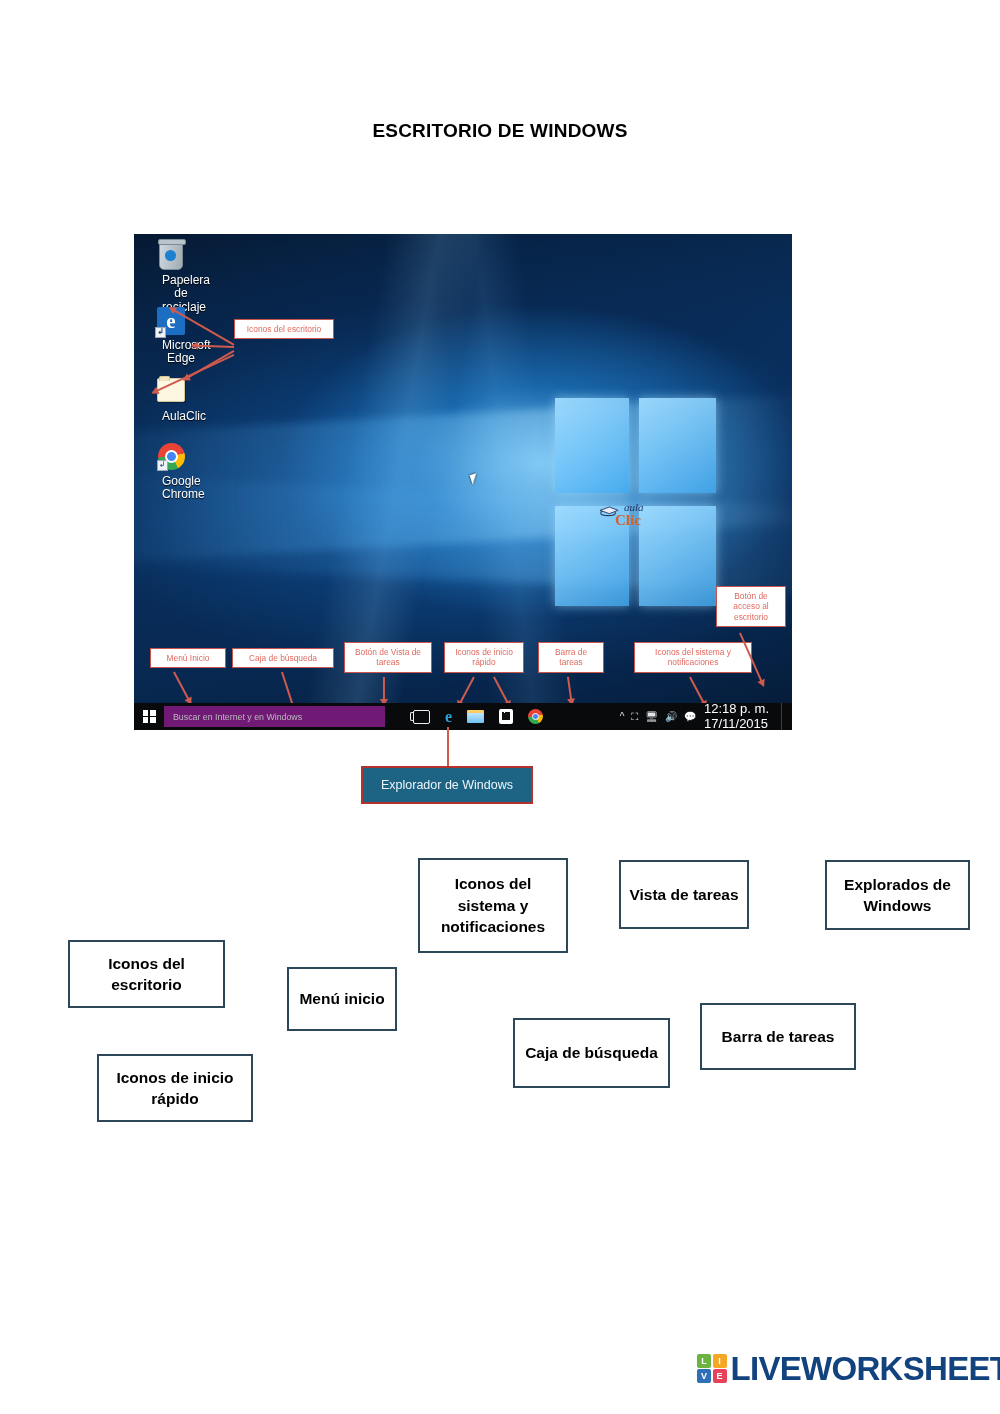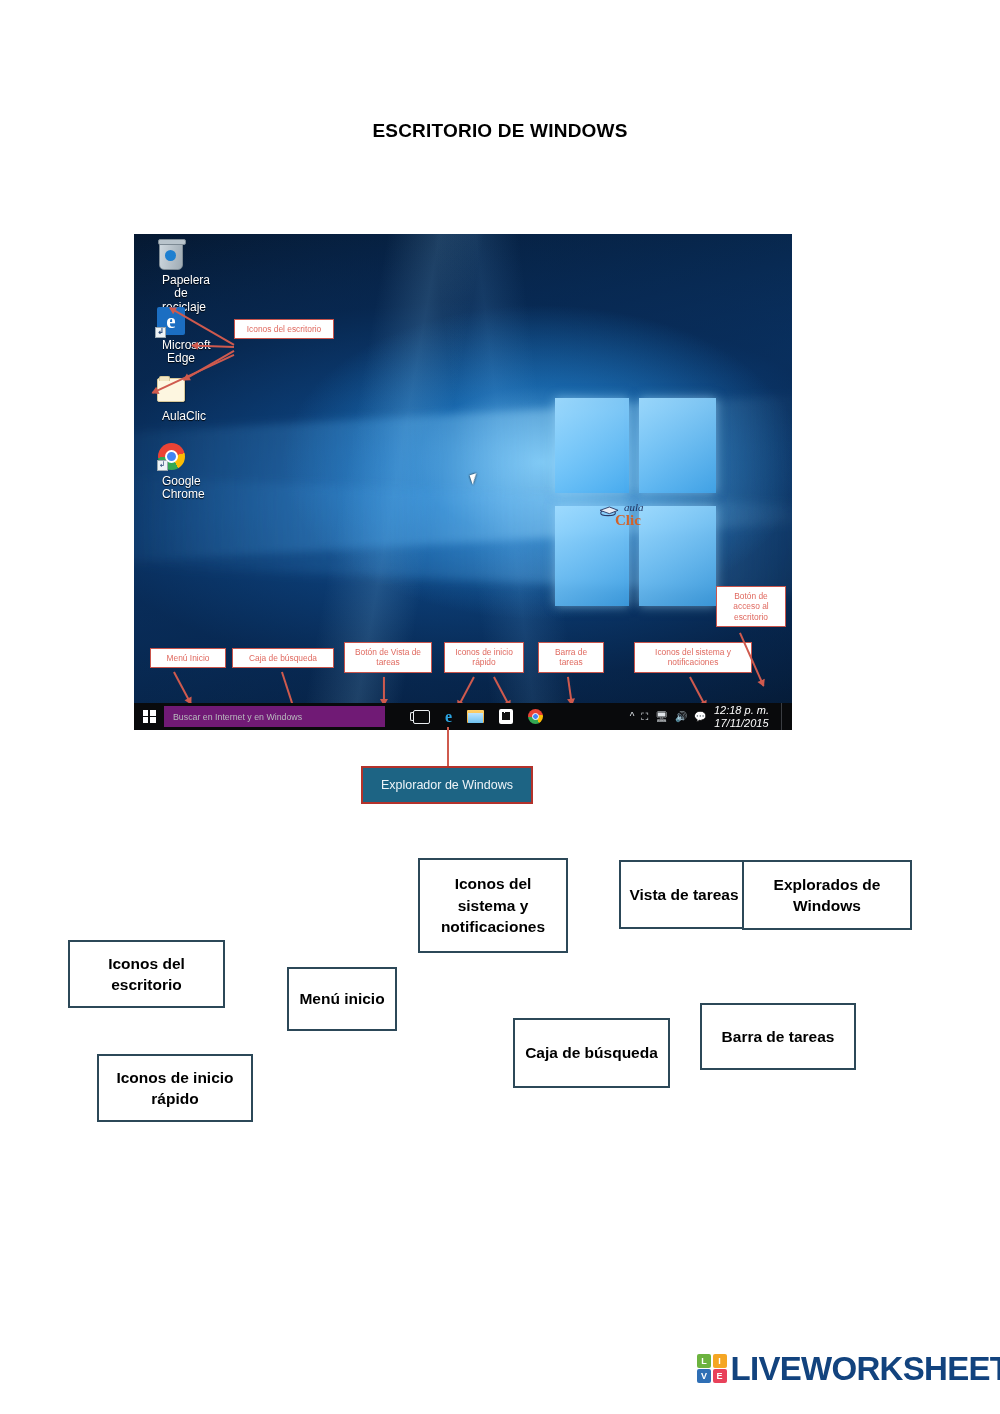--- a/index.html
+++ b/index.html
@@ -114,21 +114,21 @@
   .store-t{width:14px;height:15px;background:#fff;border-radius:2px;position:relative;}
   .store-t::before{content:"";position:absolute;left:3px;top:3px;width:8px;height:8px;
     background:conic-gradient(from 0deg,#111 0 90deg,#111 90deg 180deg,#111 180deg 270deg,#111 270deg);
     -webkit-mask:linear-gradient(#000,#000);}
   .store-t::after{content:"";position:absolute;left:4.5px;top:0px;width:5px;height:3px;border:1.4px solid #fff;border-bottom:none;border-radius:3px 3px 0 0;}
   .chrome-t{width:15px;height:15px;border-radius:50%;position:relative;
     background:conic-gradient(from -35deg,#ea4335 0deg 110deg,#fbbc05 110deg 185deg,#34a853 185deg 300deg,#ea4335 300deg 360deg);}
   .chrome-t::after{content:"";position:absolute;left:4px;top:4px;width:7px;height:7px;border-radius:50%;background:#4285f4;border:1.3px solid #fff;box-sizing:border-box;}
   .tray{margin-left:auto;display:flex;align-items:center;gap:7px;padding-right:4px;color:#e6eaee;font-size:9px;}
   .tray .ic{font-size:10px;line-height:1;color:#dfe4e8;}
-  .clock{text-align:center;line-height:1.15;font-size:11px;color:#fff;padding-right:5px;font-style:italic;}
+  .clock{text-align:left;line-height:1.15;font-size:13px;color:#fff;padding-right:5px;}
   .showdesk{width:6px;height:27px;border-left:1px solid #3a3d42;}
 
   
   .callout{
     position:absolute;background:#fff;border:1px solid #c9544b;
     color:#e06a60;font-size:8.4px;line-height:1.22;text-align:center;
     padding:4px 5px;box-sizing:border-box;
   }
   .arrow{position:absolute;background:#cf5a4e;transform-origin:0 50%;height:1.9px;}
   .arrow::after{content:"";position:absolute;right:-1px;top:50%;transform:translateY(-50%);
@@ -276,21 +276,21 @@
     </div>
   </div>
 
   <div class="drop-stem"></div>
   <div class="dropped">Explorador de Windows</div>
 
   <div class="abox" style="left:418px;top:858px;width:150px;height:95px;">Iconos del sistema y notificaciones</div>
 
   <div class="abox" style="left:619px;top:860px;width:130px;height:69px;">Vista de tareas</div>
 
-  <div class="abox" style="left:742px;top:860px;width:170px;height:70px;">Explorados de Windows</div>
+  <div class="abox" style="left:825px;top:860px;width:145px;height:70px;">Explorados de Windows</div>
 
   <div class="abox" style="left:68px;top:940px;width:157px;height:68px;">Iconos del escritorio</div>
 
   <div class="abox" style="left:287px;top:967px;width:110px;height:64px;">Menú inicio</div>
 
   <div class="abox" style="left:700px;top:1003px;width:156px;height:67px;">Barra de tareas</div>
 
   <div class="abox" style="left:513px;top:1018px;width:157px;height:70px;">Caja de búsqueda</div>
 
   <div class="abox" style="left:97px;top:1054px;width:156px;height:68px;">Iconos de inicio rápido</div>

